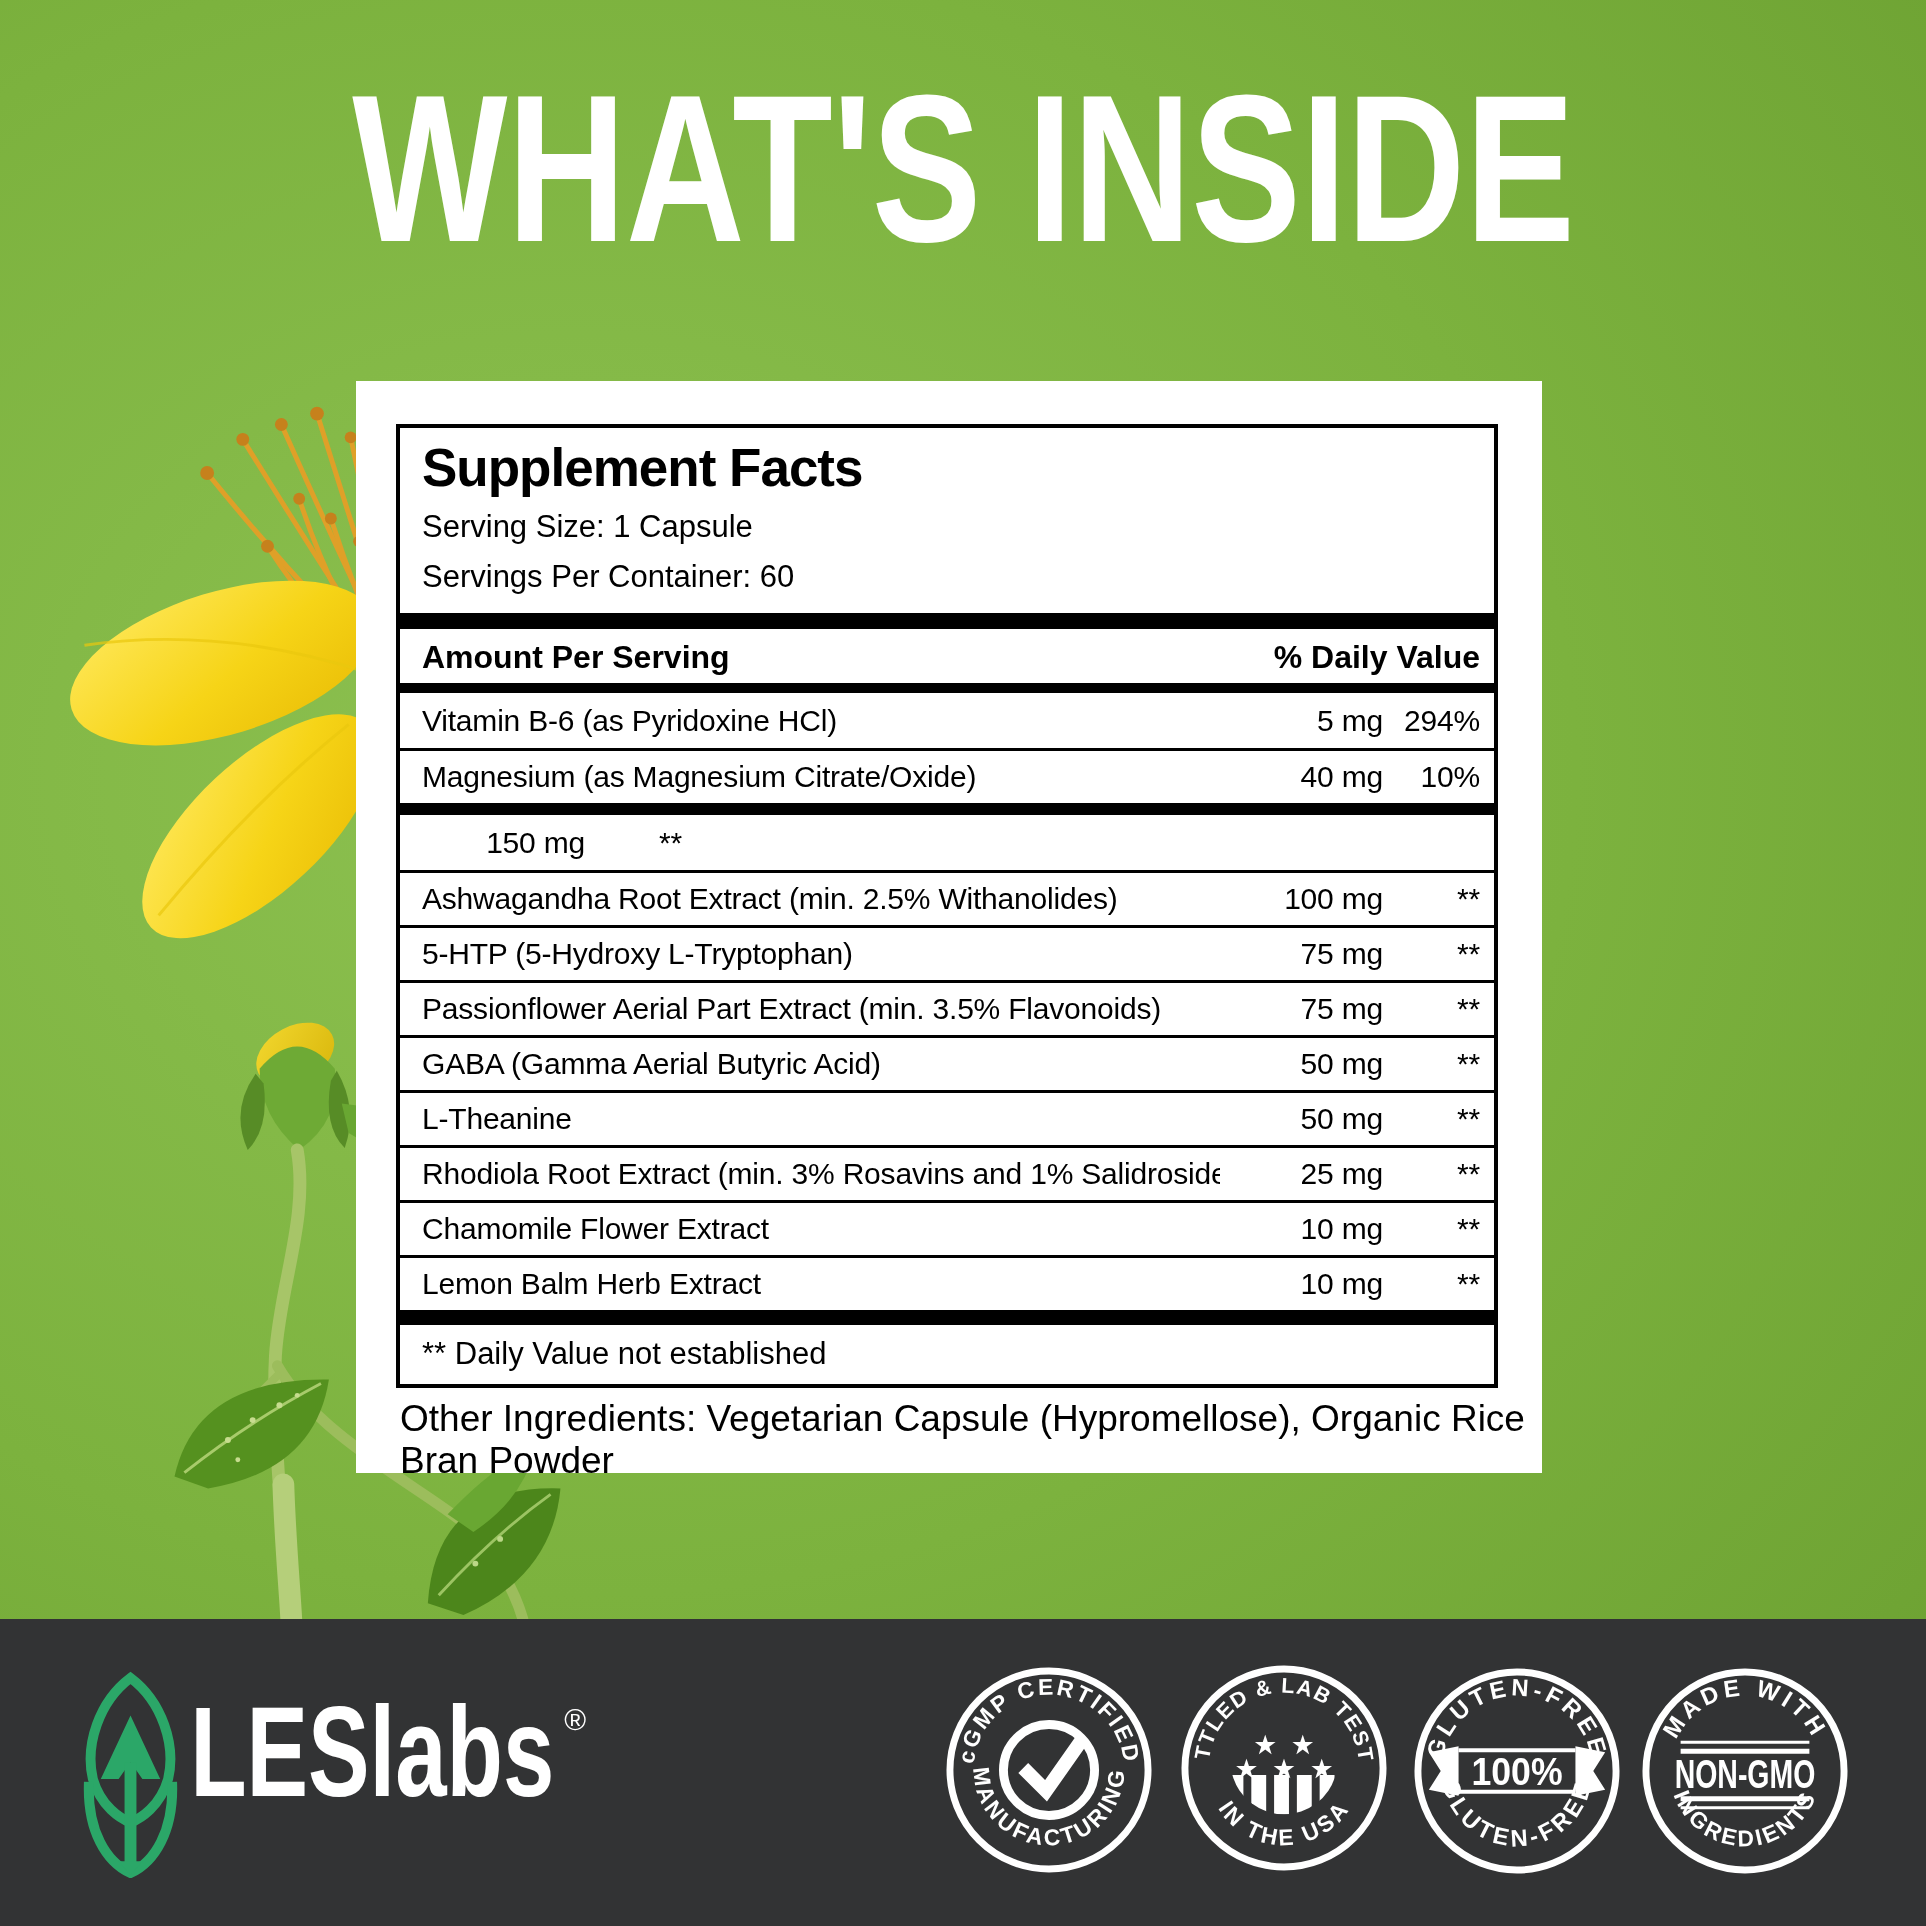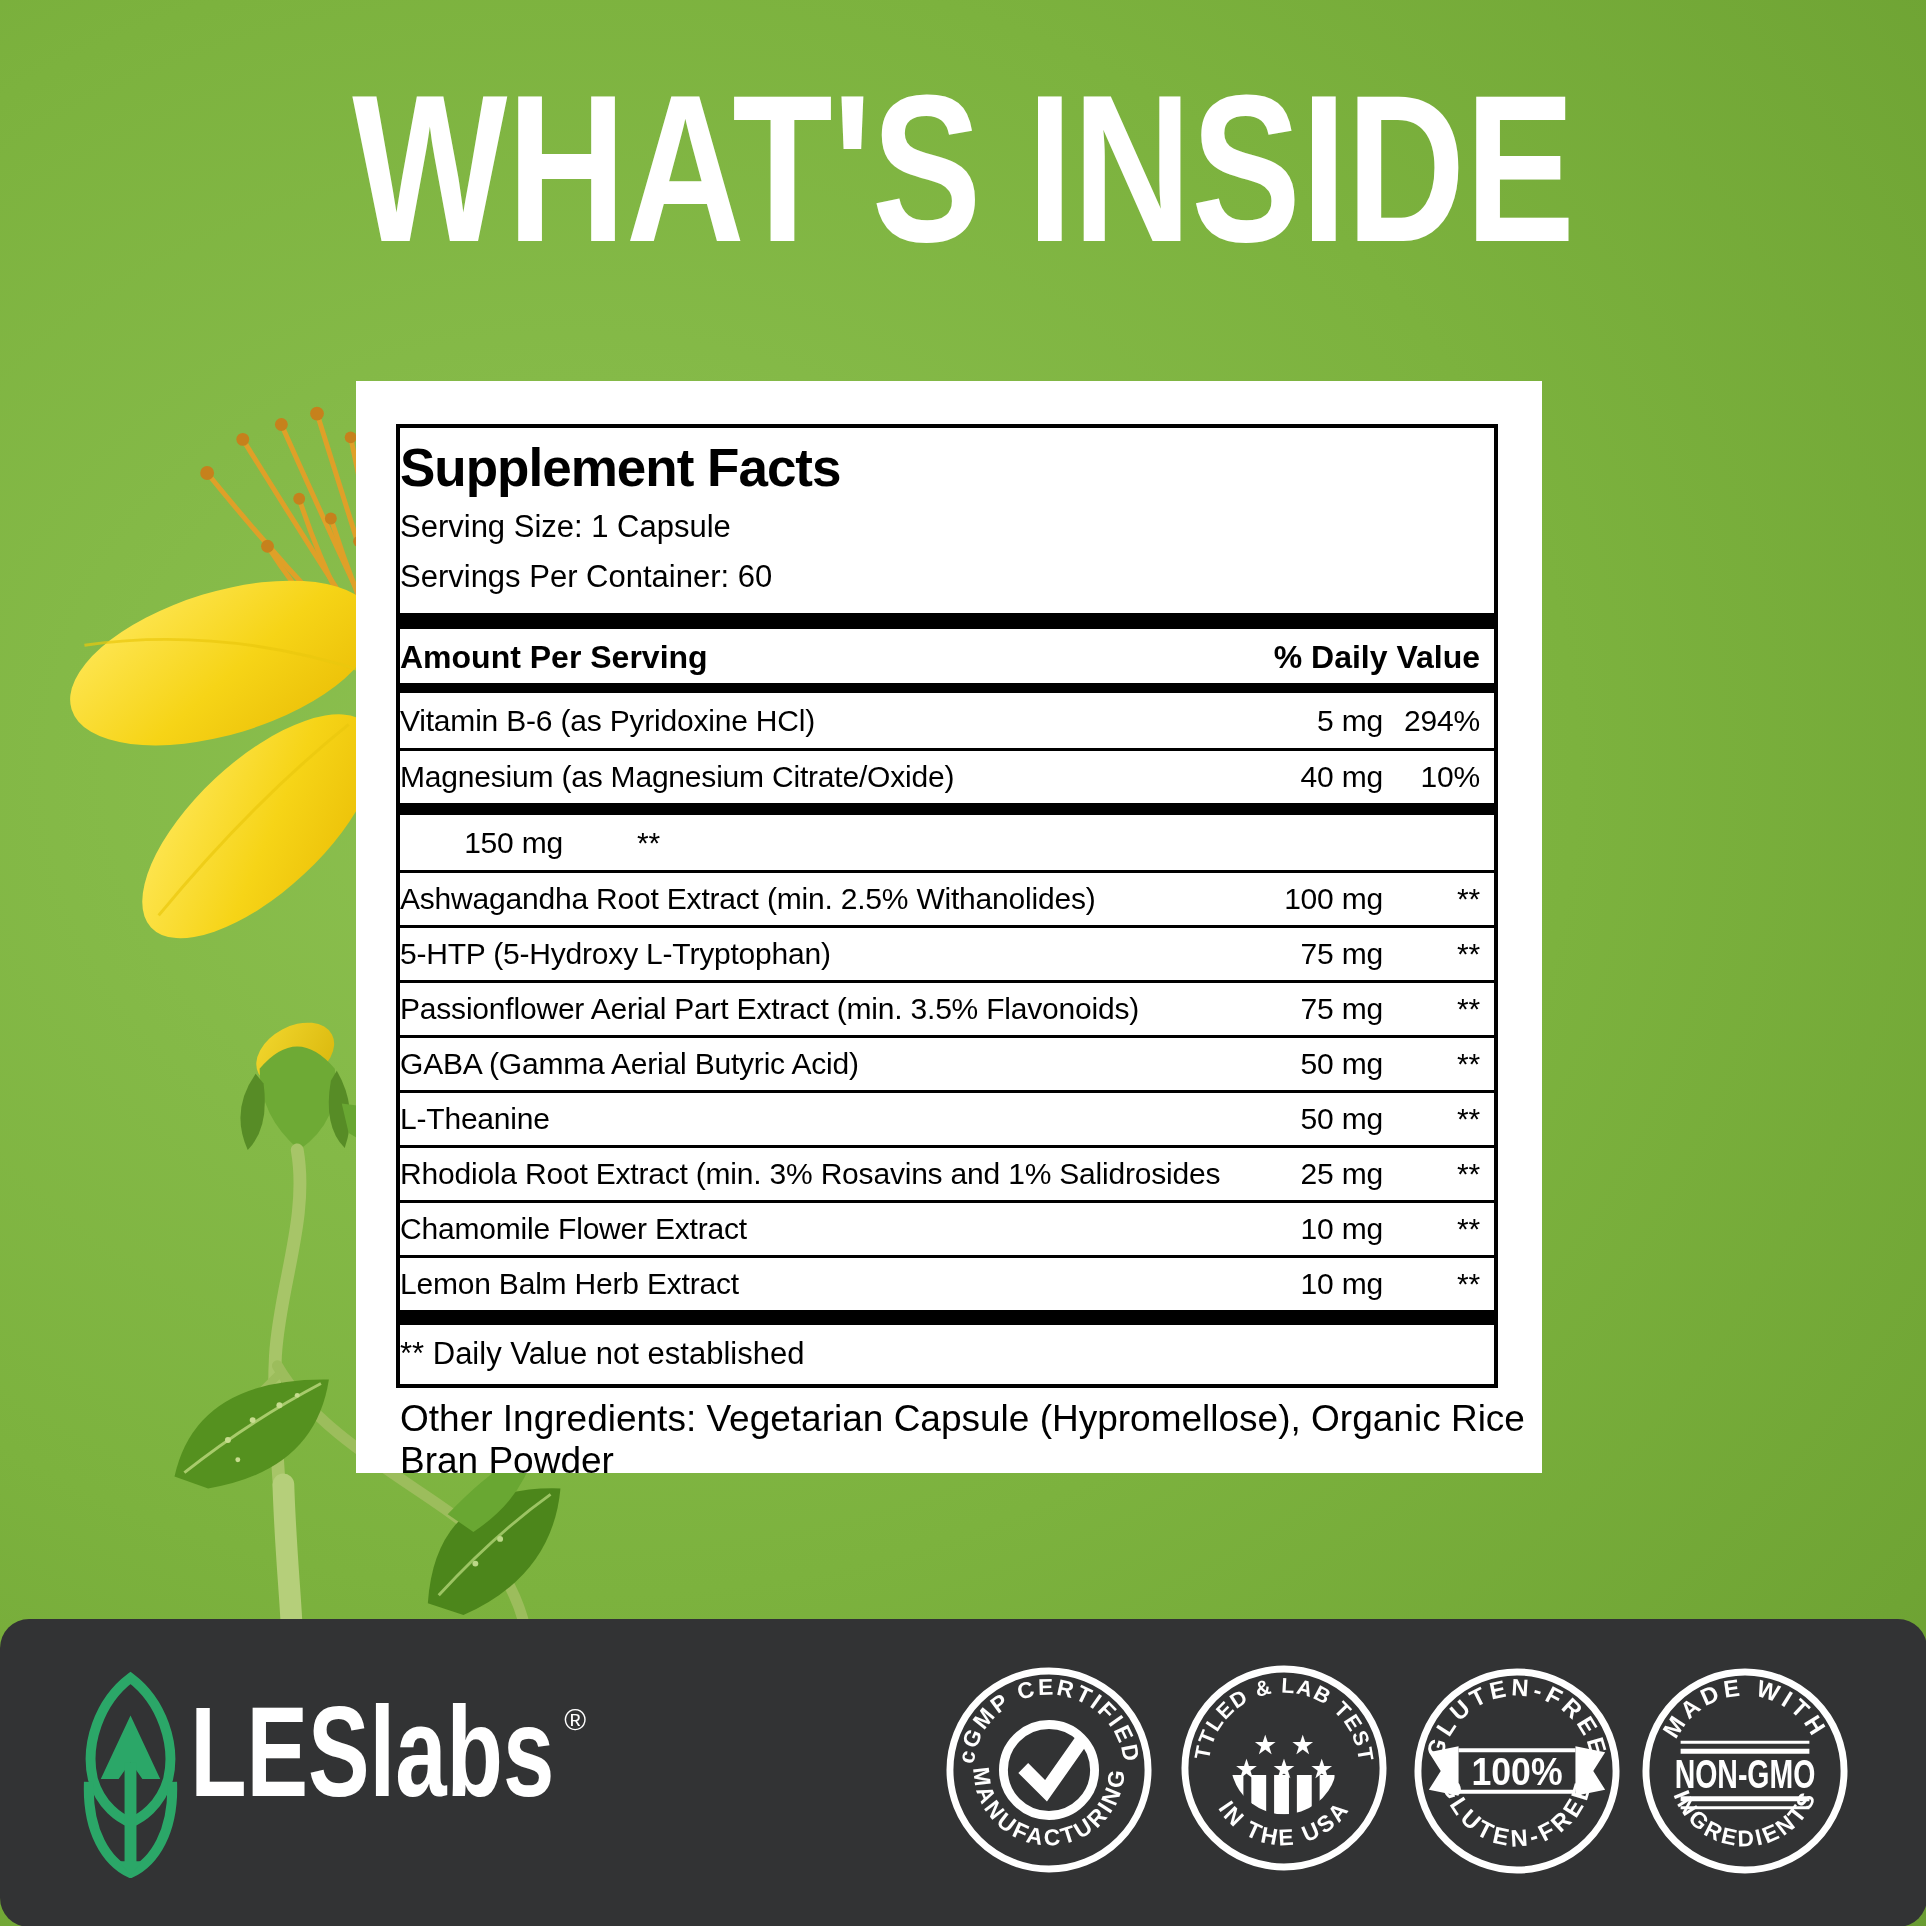--- a/index.html
+++ b/index.html
@@ -15,42 +15,42 @@
 
   
   .flower-svg{position:absolute;left:0;top:376px;z-index:1;}
 
   
   .card{position:absolute;left:356px;top:381px;width:1186px;height:1092px;background:#ffffff;z-index:2;}
   .sf-table{
     position:absolute;left:40px;top:43px;width:1102px;height:964px;
     border:4px solid #000;box-sizing:border-box;background:#fff;color:#000;
   }
-  .sf-pad{padding-right:14px;}
+  .sf-pad{padding-left:22px;padding-right:14px;}
   .sf-title{margin:10px 0 0 0;font-size:53px;font-weight:bold;line-height:59px;letter-spacing:-1px;}
   .sf-line{margin-top:8px;font-size:31px;line-height:44px;}
   .sf-line + .sf-line{margin-top:6px;}
   .bar{background:#000;}
   .bar16{height:16px;margin-top:14px;}
   .bar10{height:10px;}
   .bar12{height:12px;}
   .bar15{height:15px;}
   .sf-header{display:flex;justify-content:space-between;align-items:center;
     font-weight:bold;font-size:32px;line-height:34px;padding-top:11px;padding-bottom:9px;}
   .sf-row{display:flex;align-items:center;height:55px;box-sizing:border-box;
     font-size:30px;letter-spacing:-0.2px;}
   .sf-row.bordered{border-top:3px solid #000;}
   .sf-row .nm{flex:1;white-space:nowrap;overflow:hidden;padding-right:8px;}
   .sf-row .amt{width:163px;text-align:right;white-space:nowrap;}
   .sf-row .dv{width:97px;text-align:right;white-space:nowrap;}
   .sf-foot{font-size:31px;line-height:34px;padding-top:12px;padding-bottom:8px;}
   .other-ing{position:absolute;left:400px;top:1398px;width:1134px;font-size:37px;color:#000;z-index:3;}
 
   
-  .footer{position:absolute;left:0;top:1619px;width:1927px;height:308px;background:#323334;z-index:4;border-radius:29px;}
+  .footer{position:absolute;left:0;top:1619px;width:1927px;height:308px;background:#323334;z-index:4;}
   .leaf-svg{position:absolute;left:69px;top:49px;}
   .brand-svg{position:absolute;left:190px;top:66px;}
   .badge{position:absolute;top:0;left:0;}
   .badge svg text{fill:#ffffff;}
 </style>
 </head>
 <body>
 
 <div id="canvas">
 

